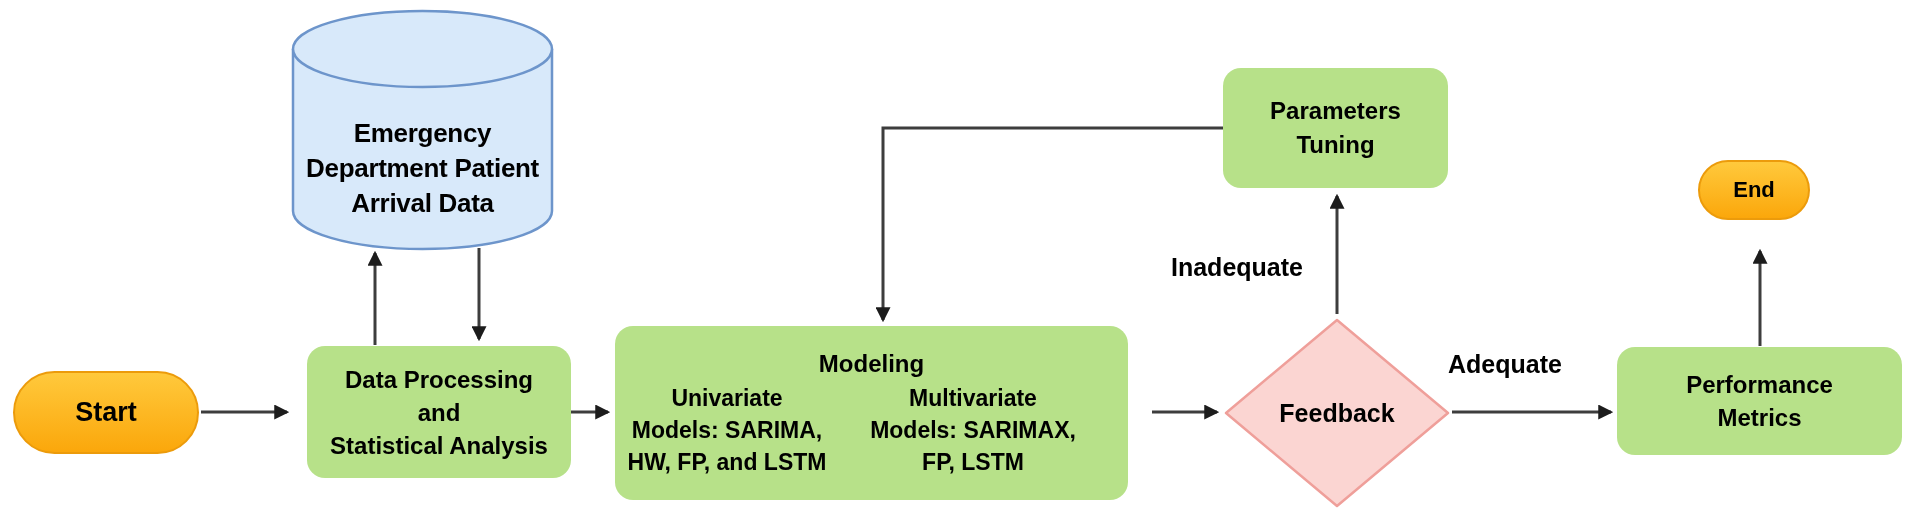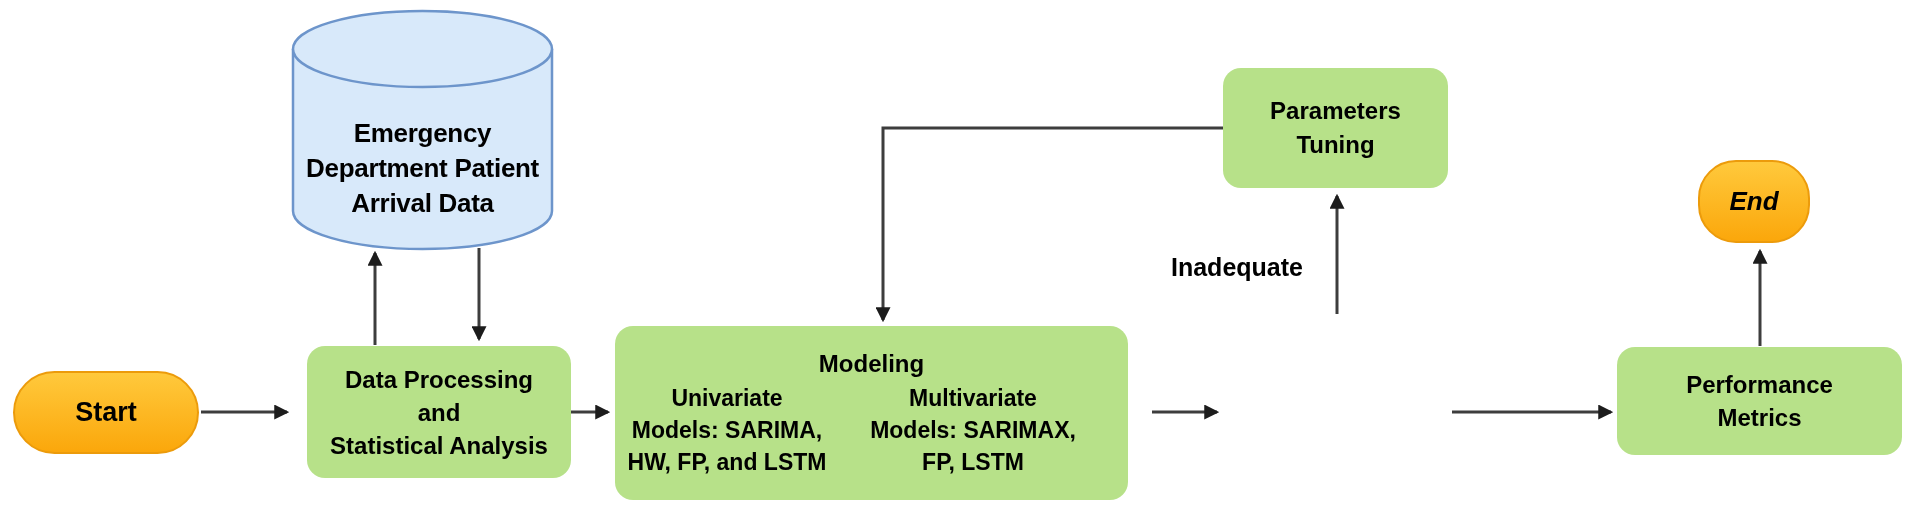--- a/index.html
+++ b/index.html
@@ -21,21 +21,21 @@
     font-family:"Liberation Sans","DejaVu Sans",sans-serif;font-weight:700;color:var(--text);
   }
   .edges{position:absolute;left:0;top:0;width:1919px;height:519px;}
   .edges line,.edges polyline{stroke:var(--arrow-line);stroke-width:3;fill:none;}
   .node{position:absolute;box-sizing:border-box;display:flex;align-items:center;justify-content:center;
         text-align:center;white-space:pre-line;}
   .process{background:var(--process-fill);border-radius:18px;}
   .terminator{background:linear-gradient(180deg,var(--terminator-top),var(--terminator-bottom));
               border:2.5px solid var(--terminator-stroke);border-radius:45px;}
   #start{left:13px;top:371px;width:186px;height:83px;font-size:27px;}
-  #end{left:1698px;top:160px;width:112px;height:83px;font-size:26px;border-radius:38px;font-style:italic;}
+  #end{left:1698px;top:160px;width:112px;height:60px;font-size:22px;border-radius:38px;}
   #database{left:290px;top:8px;width:265px;height:244px;display:block;}
   #database svg{position:absolute;left:0;top:0;}
   .cyl-label{position:absolute;left:-4px;right:-4px;top:108px;font-size:26px;line-height:35px;
              text-align:center;white-space:pre-line;letter-spacing:-0.3px;}
   #data-processing{left:295px;top:346px;width:264px;height:132px;font-size:24px;line-height:33px;margin-left:12px;}
   #modeling{left:615px;top:326px;width:513px;height:174px;display:block;}
   .modeling-title{position:absolute;top:22px;left:0;width:100%;text-align:center;font-size:24px;line-height:32px;}
   .model-col{position:absolute;top:56px;width:220px;text-align:center;font-size:23px;line-height:32px;white-space:pre-line;}
   .col-uni{left:2px;}
   .col-multi{left:248px;}
@@ -116,25 +116,32 @@
     <div class="model-col col-multi">Multivariate
 Models: SARIMAX,
 FP, LSTM</div>
   </div>
 
   <div class="node process" id="parameters-tuning">
     <span>Parameters
 Tuning</span>
   </div>
 
+  <div class="node" id="feedback">
+    <svg width="228" height="192" viewBox="0 0 228 192" xmlns="http://www.w3.org/2000/svg">
+      <polygon points="114,3 225,96 114,189 3,96" style="fill:var(--decision-fill);stroke:var(--decision-stroke);stroke-width:2.5;stroke-linejoin:round"></polygon>
+    </svg>
+    <span class="diamond-label">Feedback</span>
+  </div>
 
   <div class="node process" id="performance-metrics">
     <span>Performance
 Metrics</span>
   </div>
 
   <div class="node terminator" id="end">
     <span>End</span>
   </div>
 
   <div class="edge-label" id="label-inadequate">Inadequate</div>
+  <div class="edge-label" id="label-adequate">Adequate</div>
 
 </div>
 
 </body></html>

